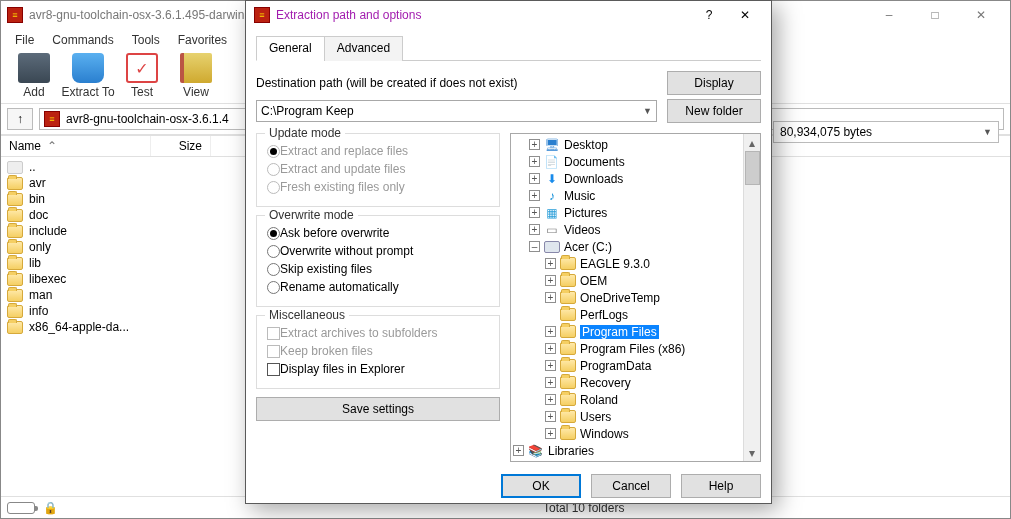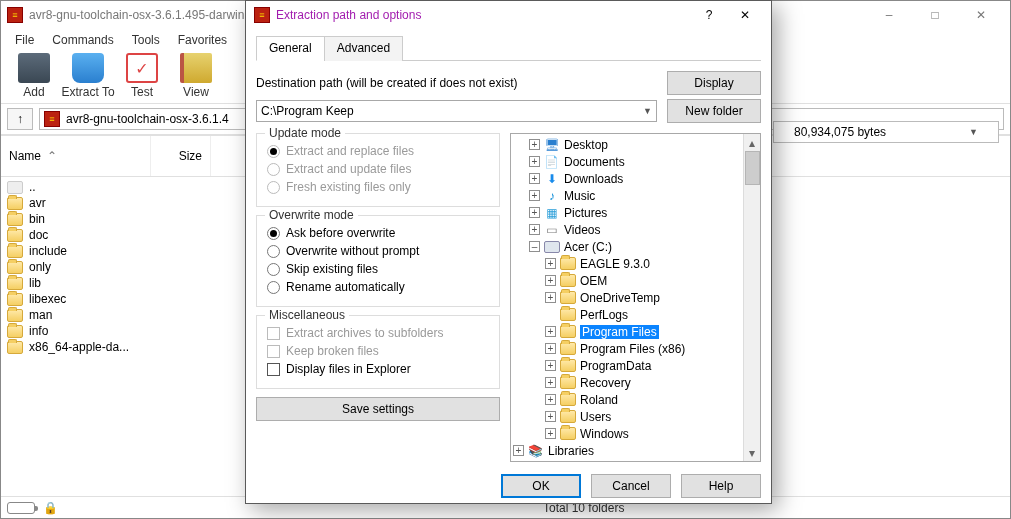--- a/index.html
+++ b/index.html
@@ -28,21 +28,21 @@
 
 .pathbar { display: flex; align-items: center; gap: 6px; padding: 4px 6px; border-bottom: 1px solid #e0e0e0; }
 .uparrow { width: 26px; height: 22px; border: 1px solid #bbb; display:flex; align-items:center; justify-content:center; background:#f6f6f6; }
 .pathinput { flex: 1; display: flex; align-items: center; height: 22px; border: 1px solid #bbb; padding: 0 4px; gap: 6px; }
 .pathinput .appicon { width:16px; height:16px; background:#b21; border:1px solid #800; display:flex; }
 .pathinput .appicon span { margin:auto; font-size:9px; color:#fd0; }
 
 .listarea { flex: 1; display: flex; border-top: 1px solid #e0e0e0; }
 .filelist { flex: 1; display: flex; flex-direction: column; }
 .lhdr { display: flex; border-bottom: 1px solid #e0e0e0; background: #fff; }
-.lhdr .col { padding: 13px 8px; border-right: 1px solid #eee; }
+.lhdr .col { padding: 3px 8px; border-right: 1px solid #eee; }
 .lhdr .col.name { width: 150px; display:flex; align-items:center; gap:6px; }
 .lhdr .col.size { width: 60px; text-align:right; }
 .rows { padding: 2px 4px; }
 .frow { display: flex; align-items: center; gap: 6px; padding: 1px 2px; }
 .fic { width: 16px; height: 13px; background: linear-gradient(#ffe9a9,#f5cf63); border: 1px solid #d6a93a; border-radius: 2px; position:relative; }
 .fic.up { background:#eee; border-color:#ccc; }
 .fic::before { content:""; position:absolute; top:-3px; left:0; width:7px; height:3px; background:#f5cf63; border:1px solid #d6a93a; border-bottom:none; border-radius:2px 2px 0 0; }
 .fic.up::before { display:none; }
 
 .statusbar { height: 22px; border-top: 1px solid #e0e0e0; display: flex; align-items: center; font-size: 12px; color: #333; }
@@ -68,21 +68,21 @@
 .destrow .lbl { flex:1; }
 .dbtn { width: 94px; height: 24px; border:1px solid #adadad; background:#e1e1e1; display:flex; align-items:center; justify-content:center; }
 .destcombo { display:flex; margin-top:4px; gap:10px; align-items:center; }
 .destcombo .combo { flex:1; height:22px; border:1px solid #a8a8a8; display:flex; align-items:center; padding:0 4px; justify-content:space-between; }
 .destcombo .combo .dd { font-size:9px; color:#555; }
 
 .panes { display:flex; gap:10px; margin-top:10px; flex:1; min-height:0; }
 .leftpane { width: 244px; display:flex; flex-direction:column; gap:8px; }
 .group { border:1px solid #ddd; padding: 8px 10px 10px; position:relative; }
 .group > .glabel { position:absolute; top:-8px; left:8px; background:#fff; padding:0 4px; color:#333; }
-.opt { display:flex; align-items:center; gap:6px; padding:2px 0; color:#000; }
+.opt { display:flex; align-items:center; gap:0; padding:2px 0; color:#000; }
 .opt.disabled { color:#9a9a9a; }
 .radio { width:13px; height:13px; border:1px solid #777; border-radius:50%; display:flex; align-items:center; justify-content:center; flex:0 0 auto; }
 .opt.selected .radio::after { content:""; width:7px; height:7px; background:#000; border-radius:50%; }
 .opt.disabled .radio { border-color:#bbb; }
 .check { width:13px; height:13px; border:1px solid #555; flex:0 0 auto; display:flex; align-items:center; justify-content:center; }
 .opt.disabled .check { border-color:#bbb; }
 .savebtn { height:24px; border:1px solid #adadad; background:#e1e1e1; display:flex; align-items:center; justify-content:center; }
 
 .rightpane { flex:1; border:1px solid #a8a8a8; background:#fff; overflow:hidden; display:flex; }
 .tree { flex:1; overflow:auto; padding:2px; }
@@ -97,21 +97,21 @@
 .ticonimg.lib { color:#d9a441; }
 .tnode.sel .lab { background:#0a84ff; color:#fff; padding:0 2px; }
 .vscroll { width:17px; background:#f0f0f0; border-left:1px solid #dcdcdc; display:flex; flex-direction:column; justify-content:space-between; align-items:center; }
 .vscroll .arr { width:100%; height:17px; display:flex; align-items:center; justify-content:center; color:#666; }
 .vscroll .thumb { width:15px; height:34px; background:#cdcdcd; border:1px solid #b5b5b5; }
 
 .dbuttons { display:flex; gap:10px; justify-content:flex-end; padding:12px 10px; }
 .db { width:80px; height:24px; border:1px solid #adadad; background:#e1e1e1; display:flex; align-items:center; justify-content:center; }
 .db.ok { border:2px solid #0078d7; background:#e1e1e1; }
 
-.rightstrip { position:absolute; left:773px; top:121px; width:226px; height:22px; border:1px solid #bbb; display:flex; align-items:center; padding:0 20px; justify-content:space-between; background:#fff; }
+.rightstrip { position:absolute; left:773px; top:121px; width:226px; height:22px; border:1px solid #bbb; display:flex; align-items:center; padding:0 6px; justify-content:space-between; background:#fff; }
 .rightstrip .dd { font-size:9px; color:#555; }
 </style>
 </head>
 <body>
 
 <div class="mainwin">
   <div class="titlebar">
     <div class="appicon">
         <span>≡</span>
       </div>

